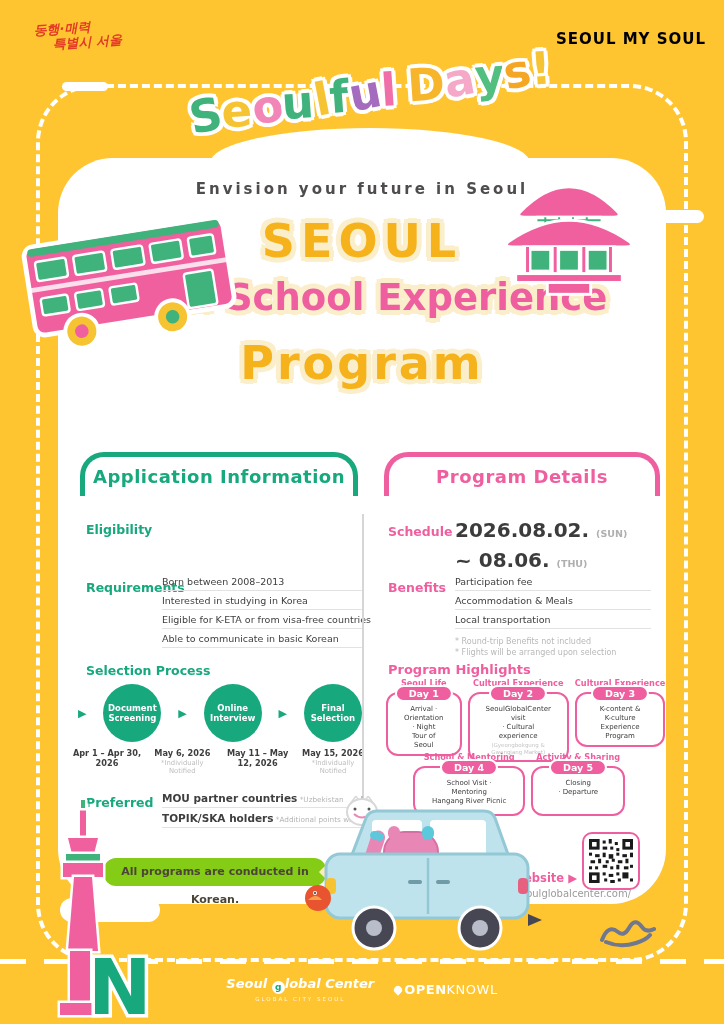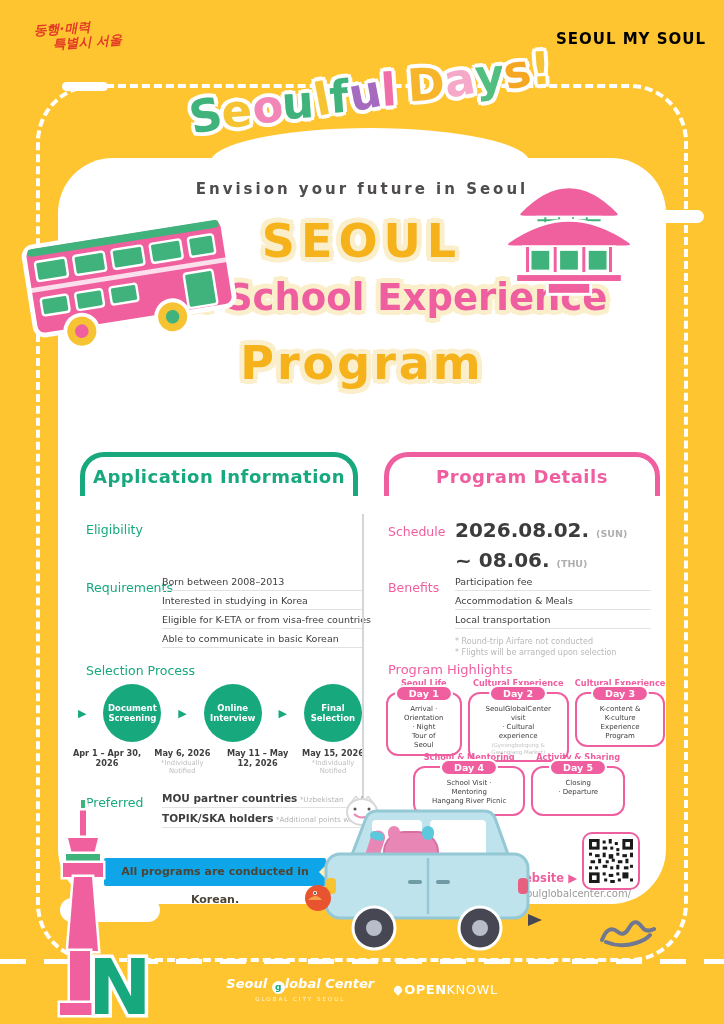--- a/index.html
+++ b/index.html
@@ -42,21 +42,21 @@
   .t2 { top:276px; font-size:37px; color:#EF5FA0; }
   .t3 { top:336px; font-size:46px; letter-spacing:3px; color:#F5B21B; }
 
   
   .bracket { position:absolute; height:44px; border:5px solid; border-bottom:none;
     border-radius:24px 24px 0 0; text-align:center; font-weight:800; font-size:18px;
     line-height:40px; letter-spacing:.5px; z-index:3; }
   .bracket.green { left:80px; top:452px; width:278px; color:#17A87E; border-color:#17A87E; }
   .bracket.pink  { left:384px; top:452px; width:276px; color:#EF5FA0; border-color:#EF5FA0; }
 
-  .lbl { position:absolute; font-weight:400; font-size:12.5px; z-index:3; }
+  .lbl { position:absolute; font-weight:700; font-size:12.5px; z-index:3; }
   .lbl.g { color:#17A87E; } .lbl.p { color:#EF5FA0; }
   .val { position:absolute; color:#3E3E3E; font-size:10px; line-height:14px; z-index:3; }
 
   .rule-list { position:absolute; z-index:3; }
   .rule-list .row { color:#3E3E3E; font-size:9.5px; padding:4px 0 3px;
     border-bottom:1px solid #E2E2E2; white-space:nowrap; }
   .rule-list .row b { font-size:10.5px; }
   .rule-list .row .note { color:#B5B5B5; font-size:7.3px; }
 
   .gray-notes { position:absolute; color:#B8B8B8; font-size:8px; line-height:11px; z-index:3; }
@@ -93,21 +93,21 @@
   .day-card { position:relative; margin-top:3px; background:#fff; border:2px solid #EF5FA0;
     border-radius:12px; min-height:50px; padding:11px 16px 4px; text-align:center; }
   .day-pill { position:absolute; top:-9px; left:50%; transform:translateX(-50%);
     background:#EF5FA0; color:#fff; font-weight:800; font-size:9.5px; padding:1px 12px;
     border-radius:10px; border:2px solid #fff; white-space:nowrap; }
   .day-line { color:#3E3E3E; font-size:7px; line-height:9px; }
   .day-small { color:#C4C4C4; font-size:5.5px; line-height:7px; margin-top:1px; }
 
   
   .notice { position:absolute; left:104px; top:858px; width:222px; height:28px;
-    background:#0ea5e9; border-radius:2px; text-align:center; line-height:28px;
+    background:#84cc16; border-radius:12px; text-align:center; line-height:28px;
     color:#4C4536; font-weight:700; font-size:11px; z-index:4; }
   .notice:after { content:""; position:absolute; right:-5px; top:9px; width:10px; height:10px;
     background:#FBEDBA; transform:rotate(45deg); }
 
   
   .qr { position:absolute; left:582px; top:832px; width:58px; height:58px; background:#fff;
     border:2px solid #EF5FA0; border-radius:10px; padding:5px; z-index:4; }
   .visit { position:absolute; left:455px; top:871px; width:122px; text-align:right;
     color:#EF5FA0; font-weight:800; font-size:11.5px; z-index:4; cursor:pointer; }
   .url { position:absolute; left:450px; top:888px; width:210px; text-align:center;
@@ -247,21 +247,21 @@
     <div><span>~ 08.06.</span>
       <span class="sub">(THU)</span></div>
   </div>
   <div class="lbl p" style="left:388px;top:580px;">Benefits</div>
   <div class="rule-list" id="benefit-list" style="left:455px;top:572px;width:196px;">
       <div class="row">Participation fee</div>
       <div class="row">Accommodation &amp; Meals</div>
       <div class="row">Local transportation</div>
     </div>
   <div class="gray-notes" id="benefit-notes" style="left:455px;top:636px;">
-      <div>* Round-trip Airfare not conducted</div>
+      <div>* Round-trip Benefits not included</div>
       <div>* Flights will be arranged upon selection</div>
     </div>
   <div class="lbl p" style="left:388px;top:662px;font-size:13px;">Program Highlights</div>
   <div class="days-row" id="days-row1">
       <div class="day-wrap">
         <div class="day-cat">Seoul Life</div>
         <div class="day-card">
           <div class="day-pill">Day 1</div>
           <div class="day-line">Arrival · Orientation</div>
           <div class="day-line">· Night Tour of Seoul</div>

